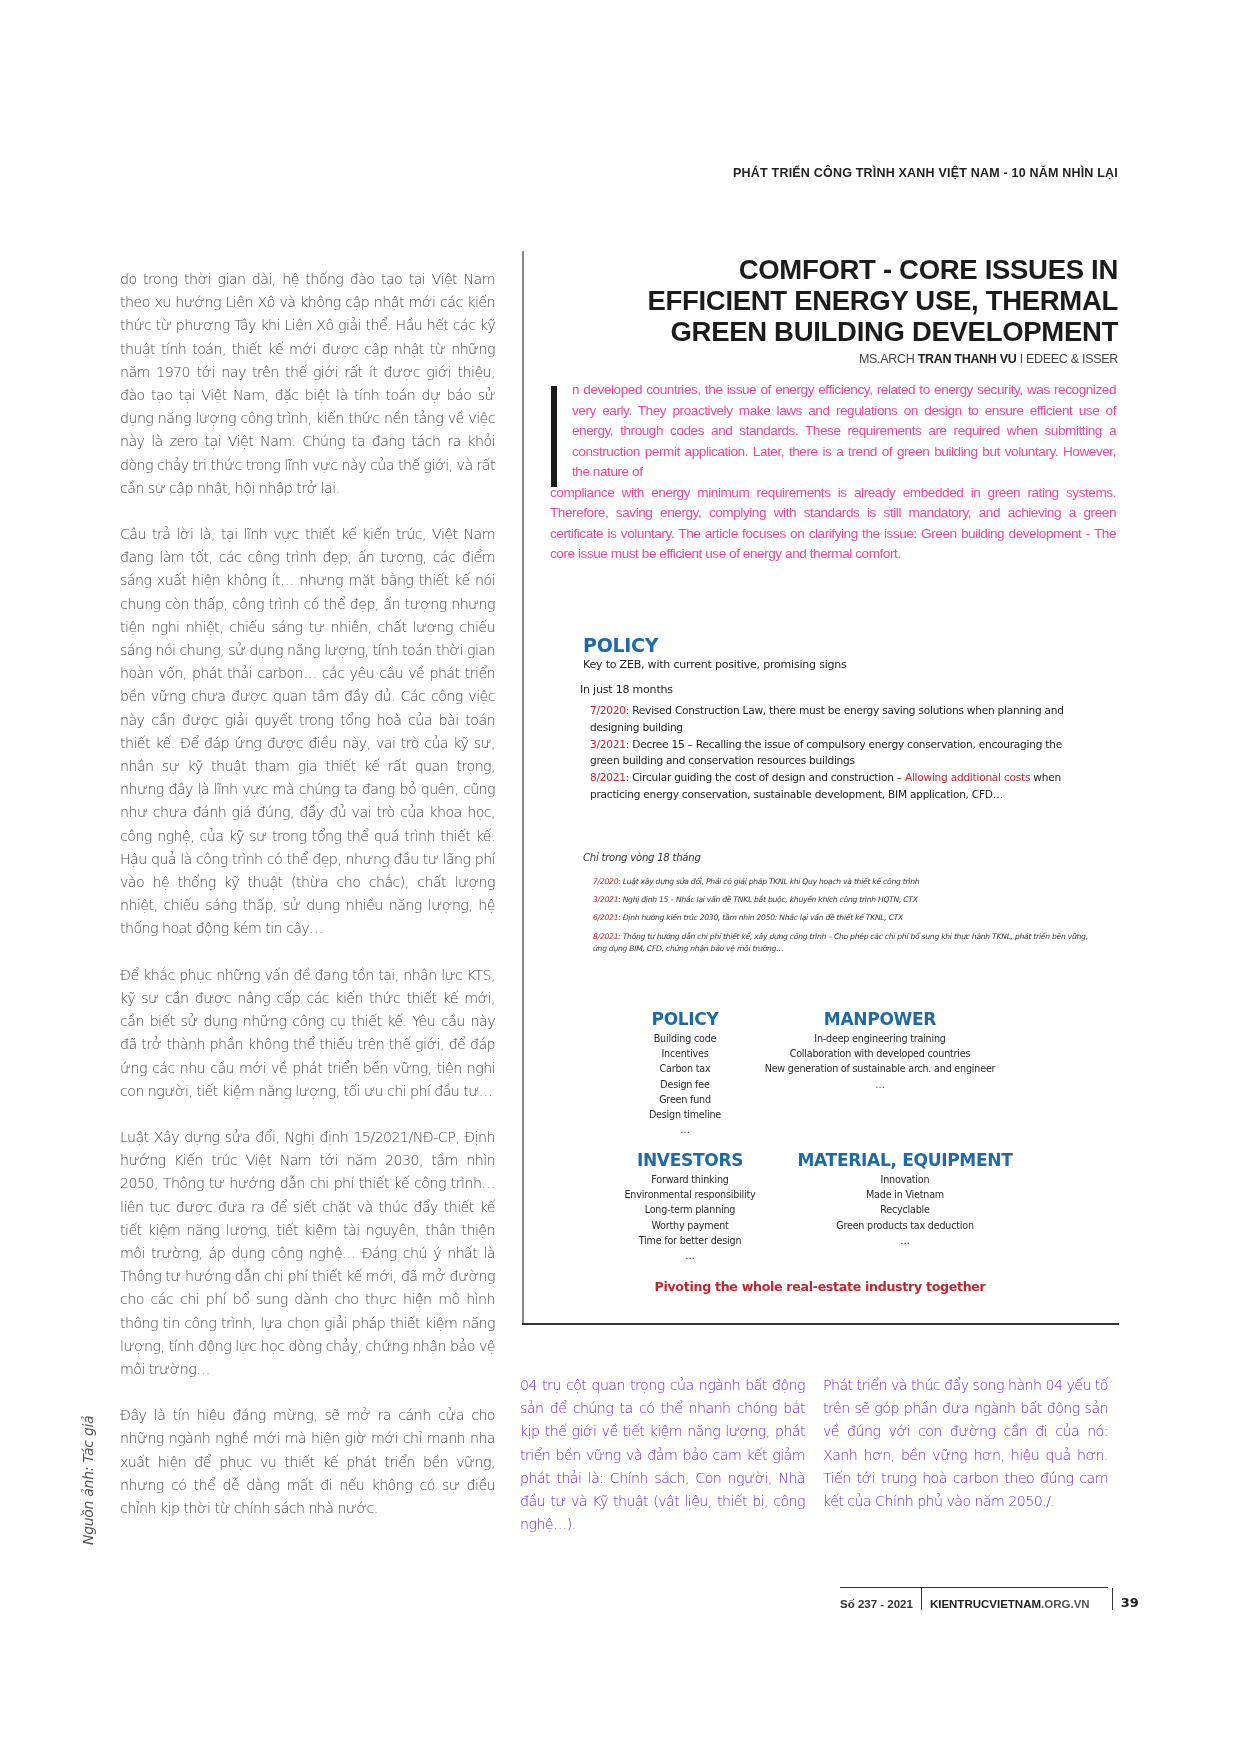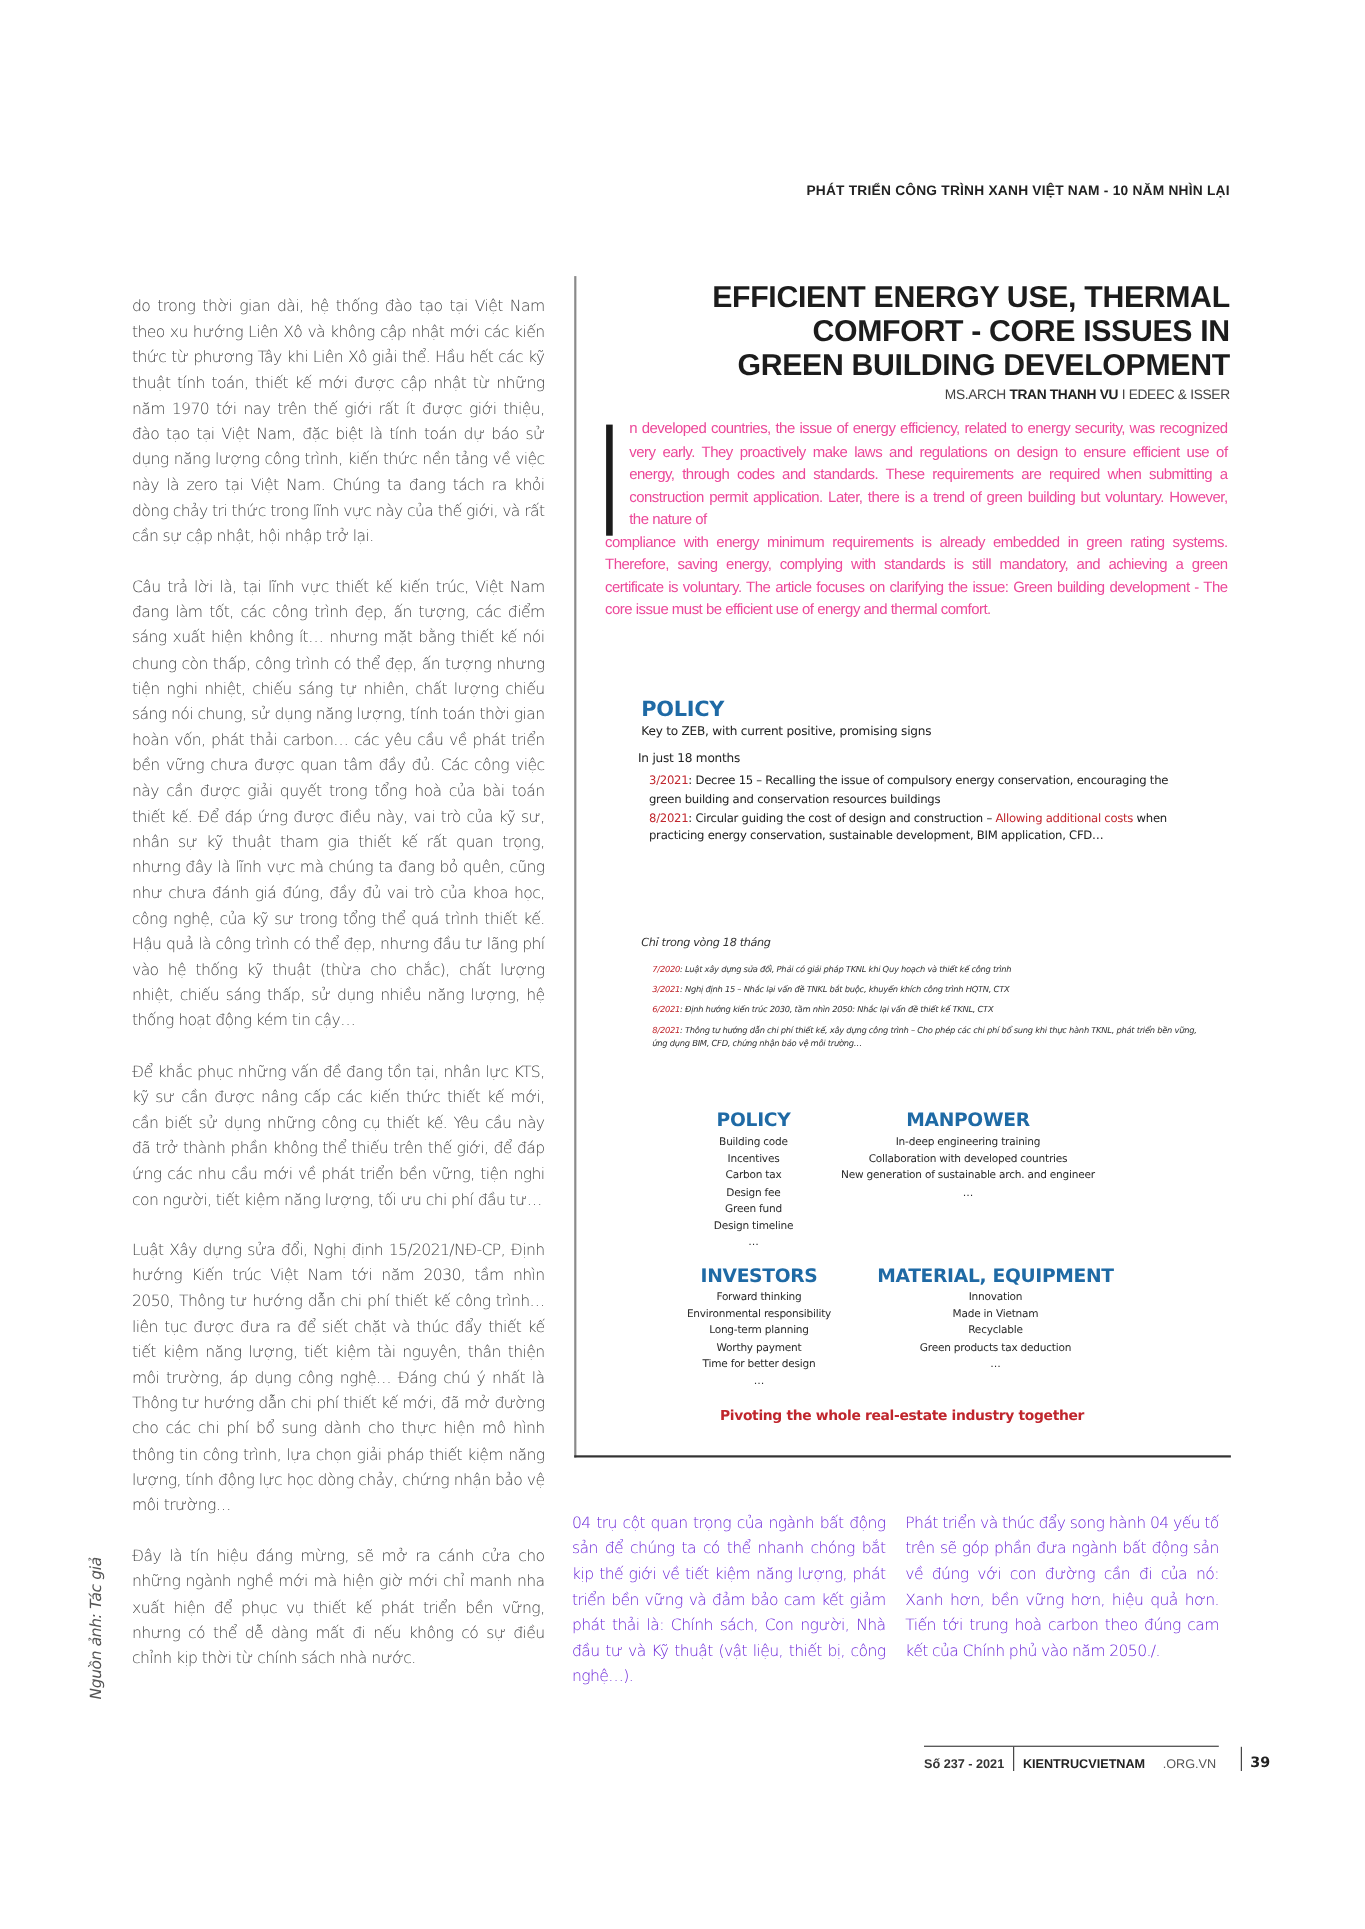--- a/index.html
+++ b/index.html
@@ -89,21 +89,21 @@
     color: #6d28d9; text-align: justify; font-weight: 300; letter-spacing: -0.55px;
   }
   .col-b1 { left: 520px; }
   .col-b2 { left: 823px; }
 
   
   .footer { left: 840px; top: 1588px; height: 22px; display: flex; align-items: flex-end; font-family: "Liberation Sans", sans-serif; }
   .footer .issue { font-size: 11.5px; font-weight: bold; color: #333; padding-right: 8px; text-align: center; }
   .footer .site { font-size: 11.5px; color: #222; padding: 0 22px 0 8px; border-left: 1.5px solid #333; height: 22px; display: flex; align-items: flex-end; }
   .footer .site b { font-weight: bold; }
-  .footer .site .dom { font-weight: normal; color: #555; padding-left: 16px; }
+  .footer .site .dom { font-weight: bold; color: #555; }
   .footer .page { font-size: 13px; font-weight: bold; color: #222; padding-left: 8px; border-left: 1.5px solid #333; height: 22px; display: flex; align-items: flex-end; font-family: "DejaVu Sans", sans-serif; }
   .footer-rule { left: 840px; top: 1587px; width: 268px; height: 1px; background: #333; }
 </style>
 </head>
 <body>
 
 <div class="abs running-header">PHÁT TRIỂN CÔNG TRÌNH XANH VIỆT NAM - 10 NĂM NHÌN LẠI</div>
 
 <div class="abs left-col">
   <p>do trong thời gian dài, hệ thống đào tạo tại Việt Nam theo xu hướng Liên Xô và không cập nhật mới các kiến thức từ phương Tây khi Liên Xô giải thể. Hầu hết các kỹ thuật tính toán, thiết kế mới được cập nhật từ những năm 1970 tới nay trên thế giới rất ít được giới thiệu, đào tạo tại Việt Nam, đặc biệt là tính toán dự báo sử dụng năng lượng công trình, kiến thức nền tảng về việc này là zero tại Việt Nam. Chúng ta đang tách ra khỏi dòng chảy tri thức trong lĩnh vực này của thế giới, và rất cần sự cập nhật, hội nhập trở lại.</p>
@@ -112,40 +112,41 @@
   <p>Luật Xây dựng sửa đổi, Nghị định 15/2021/NĐ-CP, Định hướng Kiến trúc Việt Nam tới năm 2030, tầm nhìn 2050, Thông tư hướng dẫn chi phí thiết kế công trình… liên tục được đưa ra để siết chặt và thúc đẩy thiết kế tiết kiệm năng lượng, tiết kiệm tài nguyên, thân thiện môi trường, áp dụng công nghệ… Đáng chú ý nhất là Thông tư hướng dẫn chi phí thiết kế mới, đã mở đường cho các chi phí bổ sung dành cho thực hiện mô hình thông tin công trình, lựa chọn giải pháp thiết kiệm năng lượng, tính động lực học dòng chảy, chứng nhận bảo vệ môi trường…</p>
   <p>Đây là tín hiệu đáng mừng, sẽ mở ra cánh cửa cho những ngành nghề mới mà hiện giờ mới chỉ manh nha xuất hiện để phục vụ thiết kế phát triển bền vững, nhưng có thể dễ dàng mất đi nếu không có sự điều chỉnh kịp thời từ chính sách nhà nước.</p>
 </div>
 
 <div class="abs photo-credit">Nguồn ảnh: Tác giả</div>
 
 <div class="abs frame-vline"></div>
 <div class="abs frame-hline"></div>
 
 <div class="abs article-title">
+  <div>COMFORT - CORE ISSUES IN</div>
   <div>EFFICIENT ENERGY USE, THERMAL</div>
-  <div>COMFORT - CORE ISSUES IN</div>
   <div>GREEN BUILDING DEVELOPMENT</div>
 </div>
 
 <div class="abs byline">
   <span>MS.ARCH </span><span class="name">TRAN THANH VU</span><span> I </span><span>EDEEC &amp; ISSER</span>
 </div>
 
 <div class="abs dropcap-bar"></div>
 <div class="abs lede">
   <div class="indent-block">n developed countries, the issue of energy efficiency, related to energy security, was recognized very early. They proactively make laws and regulations on design to ensure efficient use of energy, through codes and standards. These requirements are required when submitting a construction permit application. Later, there is a trend of green building but voluntary. However, the nature of</div>
   <div>compliance with energy minimum requirements is already embedded in green rating systems. Therefore, saving energy, complying with standards is still mandatory, and achieving a green certificate is voluntary. The article focuses on clarifying the issue: Green building development - The core issue must be efficient use of energy and thermal comfort.</div>
 </div>
 
 <div class="abs slide1">
   <div class="s-title">POLICY</div>
   <div class="s-sub">Key to ZEB, with current positive, promising signs</div>
   <div class="s-intro">In just 18 months</div>
   <div class="s-items">
+    <div><span class="red">7/2020</span><span>: Revised Construction Law, there must be energy saving solutions when planning and designing building</span></div>
     <div><span class="red">3/2021</span><span>: Decree 15 – Recalling the issue of compulsory energy conservation, encouraging the green building and conservation resources buildings</span></div>
     <div><span class="red">8/2021</span><span>: Circular guiding the cost of design and construction – </span><span class="red">Allowing additional costs</span><span> when practicing energy conservation, sustainable development, BIM application, CFD…</span></div>
   </div>
 </div>
 
 <div class="abs slide1-vi">
   <div class="s-intro">Chỉ trong vòng 18 tháng</div>
   <div class="s-items">
     <div><span class="red">7/2020</span><span>:  Luật xây dựng sửa đổi, Phải có giải pháp TKNL khi Quy hoạch và thiết kế công trình</span></div>
     <div><span class="red">3/2021</span><span>:  Nghị định 15 – Nhắc lại vấn đề TNKL bắt buộc, khuyến khích công trình HQTN, CTX</span></div>

